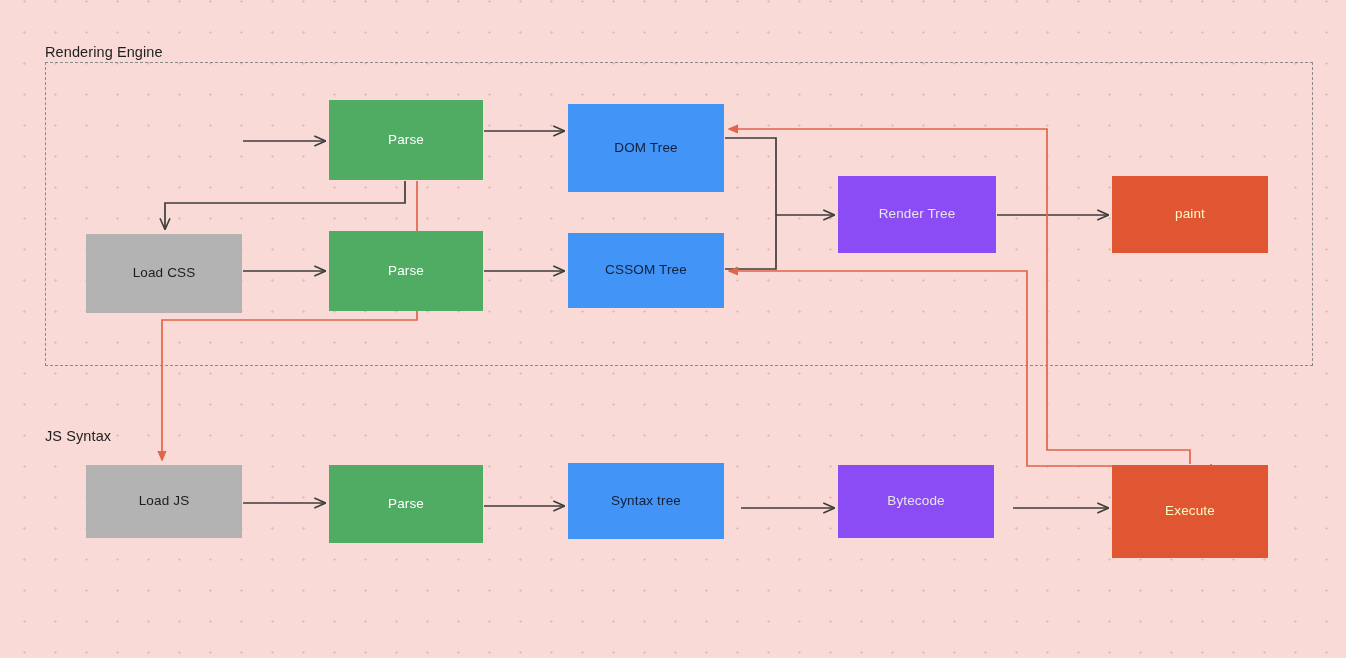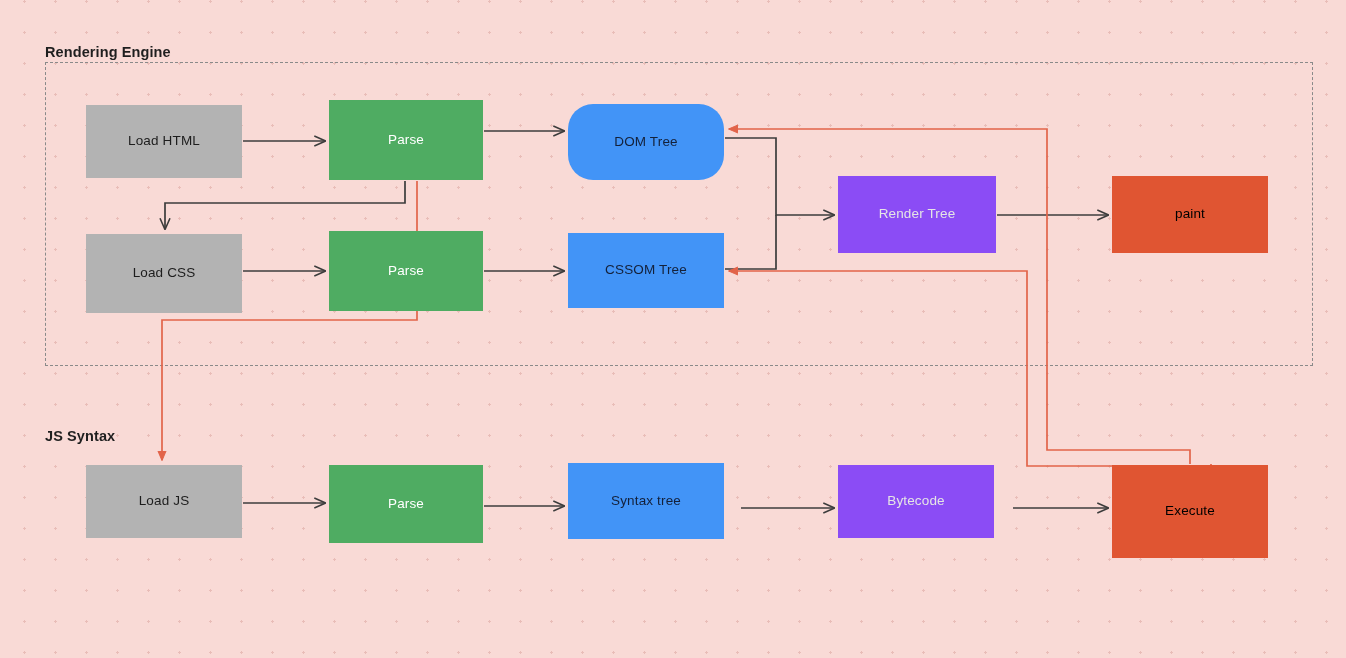--- a/index.html
+++ b/index.html
@@ -24,40 +24,39 @@
     border: 1px dashed #8a8a8a;
     box-sizing: border-box;
     pointer-events: none;
   }
   .group-label {
     position: absolute;
     font-size: 14.5px;
     color: #1f1f1f;
     letter-spacing: .1px;
     white-space: nowrap;
-    font-weight: bold;
   }
   
   .node {
     position: absolute;
     box-sizing: border-box;
     display: flex;
     align-items: center;
     justify-content: center;
     font-size: 13.5px;
     letter-spacing: .15px;
     text-align: center;
     line-height: 1.2;
     user-select: none;
   }
   .n-grey   { background: #B3B3B3; color: #1d1d1d; }
   .n-green  { background: #4FAC62; color: #ffffff; }
   .n-blue   { background: #4294F7; color: #14213a; }
   .n-purple { background: #8B4CF5; color: #e5e5e5; }
-  .n-red    { background: #E05532; color: #000000; }
+  .n-red    { background: #E05532; color: #fef9c3; }
 
   
   #edges {
     position: absolute;
     left: 0; top: 0;
     width: 1346px;
     height: 658px;
     pointer-events: none;
   }
   .e-dark  { fill: none; stroke: #3c3c3c; stroke-width: 1.7; }
@@ -104,27 +103,24 @@
     <path class="e-dark" d="M 243 503 L 325 503" marker-end="url(#ah-dark)"></path>
     <path class="e-dark" d="M 484 506 L 564 506" marker-end="url(#ah-dark)"></path>
     <path class="e-dark" d="M 741 508 L 834 508" marker-end="url(#ah-dark)"></path>
     <path class="e-dark" d="M 1013 508 L 1108 508" marker-end="url(#ah-dark)"></path>
 
     <path class="e-red" d="M 1190 464 L 1190 450 L 1047 450 L 1047 129 L 729 129" marker-end="url(#ah-red)"></path>
 
     <path class="e-red" d="M 1211 464 L 1211 466 L 1027 466 L 1027 271 L 729 271" marker-end="url(#ah-red)"></path>
   </svg>
 
-  <div class="node n-grey" style="left:86px; top:105px; width:156px; height:73px;">
-    <span>Load HTML</span>
-  </div>
   <div class="node n-green" style="left:329px; top:100px; width:154px; height:80px;">
     <span>Parse</span>
   </div>
-  <div class="node n-blue" style="left:568px; top:104px; width:156px; height:76px;border-radius:25px;">
+  <div class="node n-blue" style="left:568px; top:104px; width:156px; height:88px;">
     <span>DOM Tree</span>
   </div>
   <div class="node n-grey" style="left:86px; top:234px; width:156px; height:79px;">
     <span>Load CSS</span>
   </div>
   <div class="node n-green" style="left:329px; top:231px; width:154px; height:80px;">
     <span>Parse</span>
   </div>
   <div class="node n-blue" style="left:568px; top:233px; width:156px; height:75px;">
     <span>CSSOM Tree</span>

